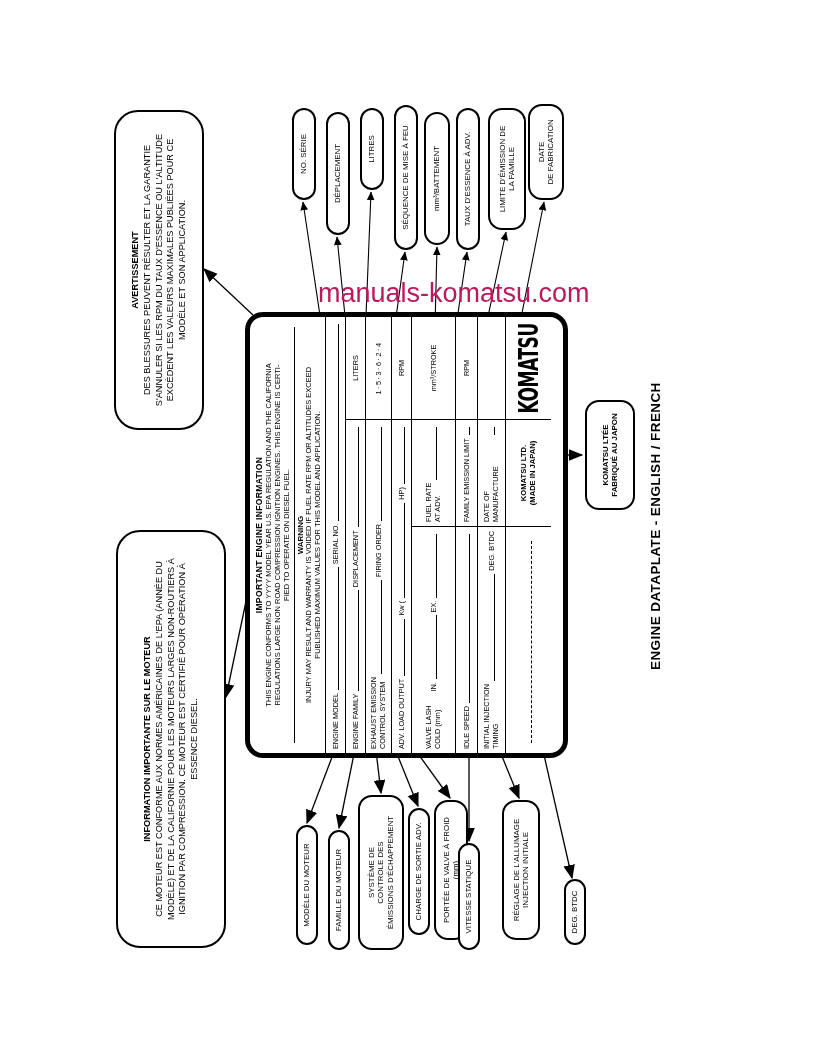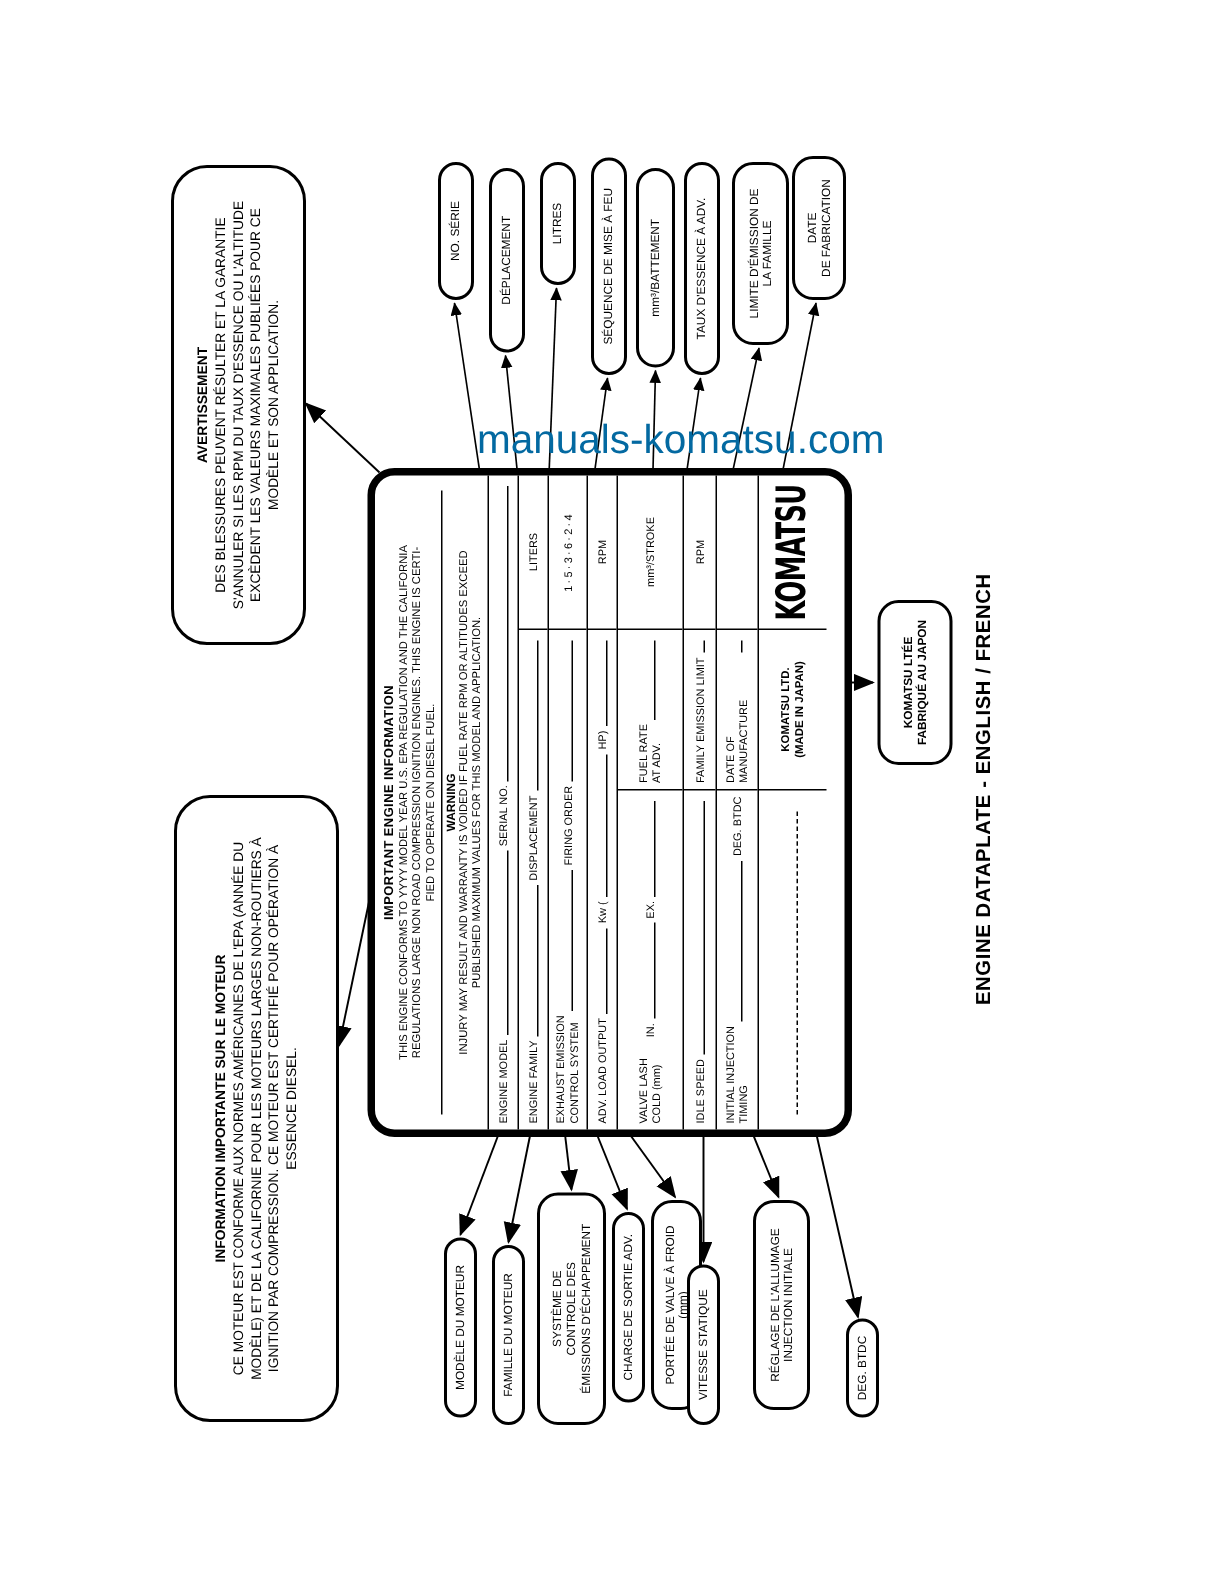--- a/index.html
+++ b/index.html
@@ -39,21 +39,21 @@
         display:flex;align-items:center;justify-content:center;text-align:center;
         font-size:7.9px;line-height:1.2;padding:2px 5px;box-sizing:border-box;white-space:pre-line;}
   .pill.b{font-weight:bold;}
   .bigbox{position:absolute;border:2.5px solid #000;border-radius:24px;background:#fff;
           box-sizing:border-box;padding:9px 16px;font-size:9.2px;line-height:1.25;
           text-align:center;display:flex;flex-direction:column;justify-content:center;}
   .bigbox .bt{font-weight:bold;margin-bottom:1px;}
   .ptitle-page{position:absolute;left:386px;top:648px;font-weight:bold;font-size:13.5px;
                letter-spacing:.4px;white-space:nowrap;}
   .lines{position:absolute;left:0;top:0;pointer-events:none;}
-  .watermark{position:absolute;left:318px;top:278px;font-size:27px;color:#0369a1;
+  .watermark{position:absolute;left:318px;top:278px;font-size:27px;color:#be185d;
              z-index:9;white-space:nowrap;}
 </style>
 </head>
 <body>
 
 <div class="page">
   <div class="sheet">
 
     <svg class="lines" width="1056" height="816" viewBox="0 0 1056 816">
       <defs>

